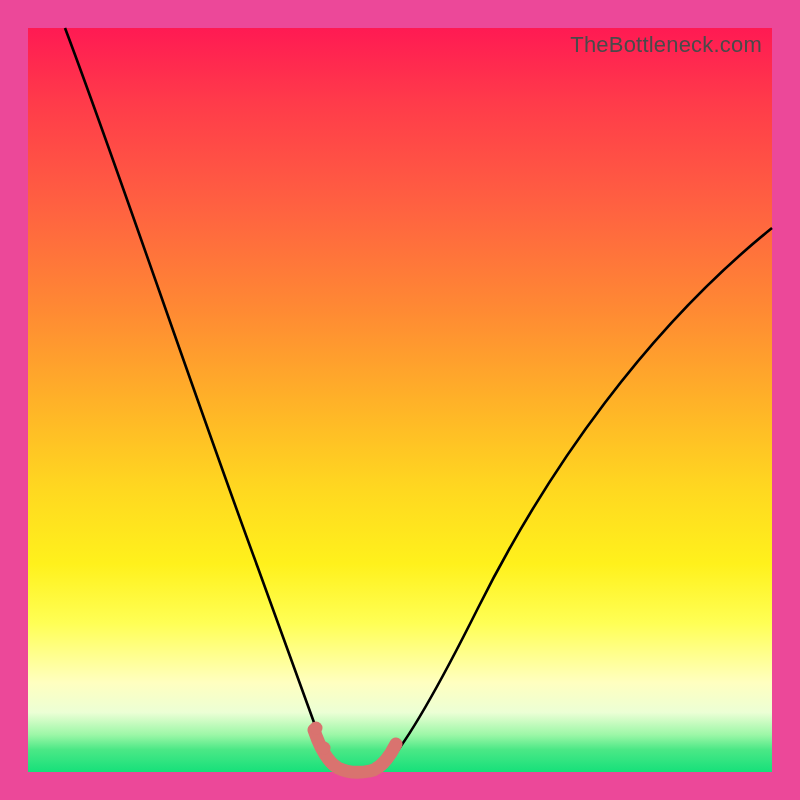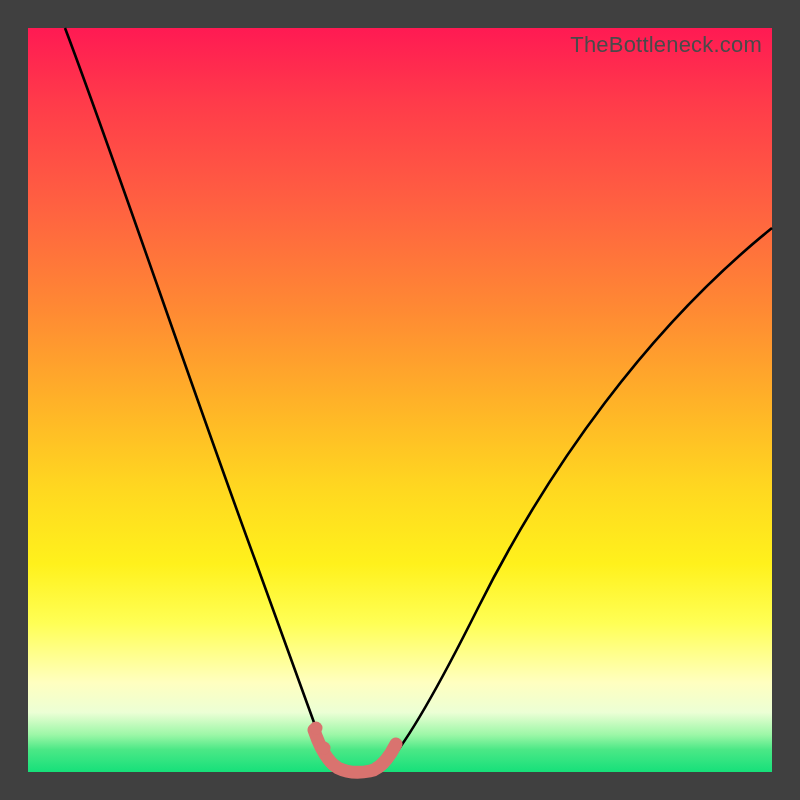--- a/index.html
+++ b/index.html
@@ -10,21 +10,21 @@
     background: #000;
     overflow: hidden;
     font-family: Arial, Helvetica, sans-serif;
   }
   .frame {
     position: absolute;
     left: 0;
     top: 0;
     width: 800px;
     height: 800px;
-    background: #404040;
+    background: #ec4899;
   }
   .plot {
     position: absolute;
     left: 28px;
     top: 28px;
     width: 744px;
     height: 744px;
     
     background: linear-gradient(
       to bottom,

